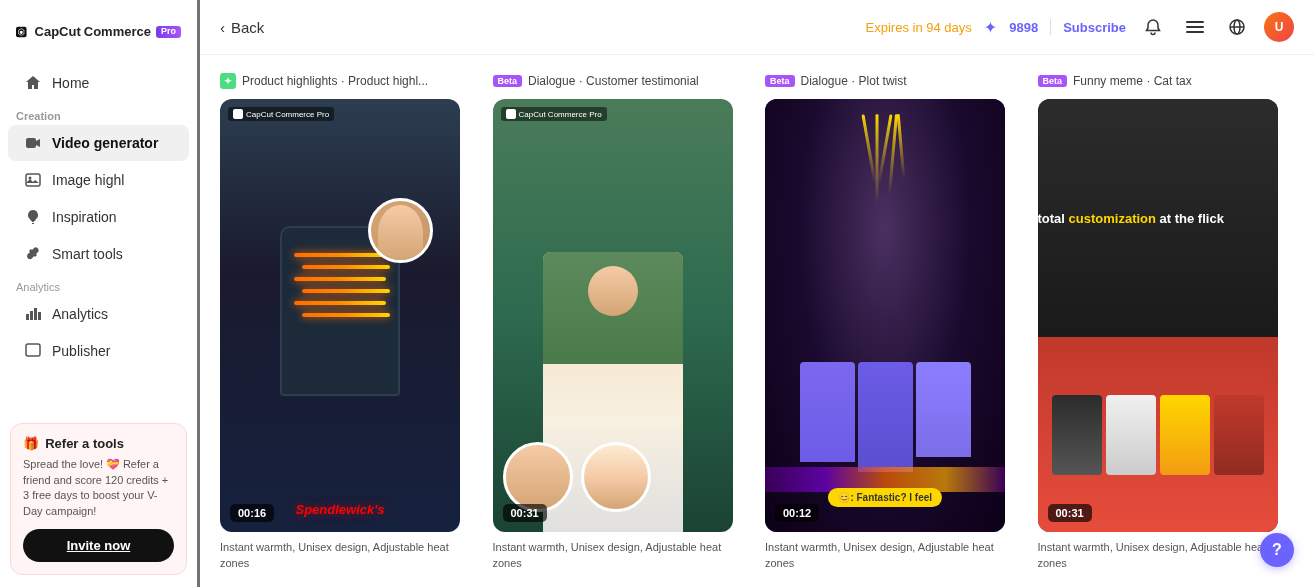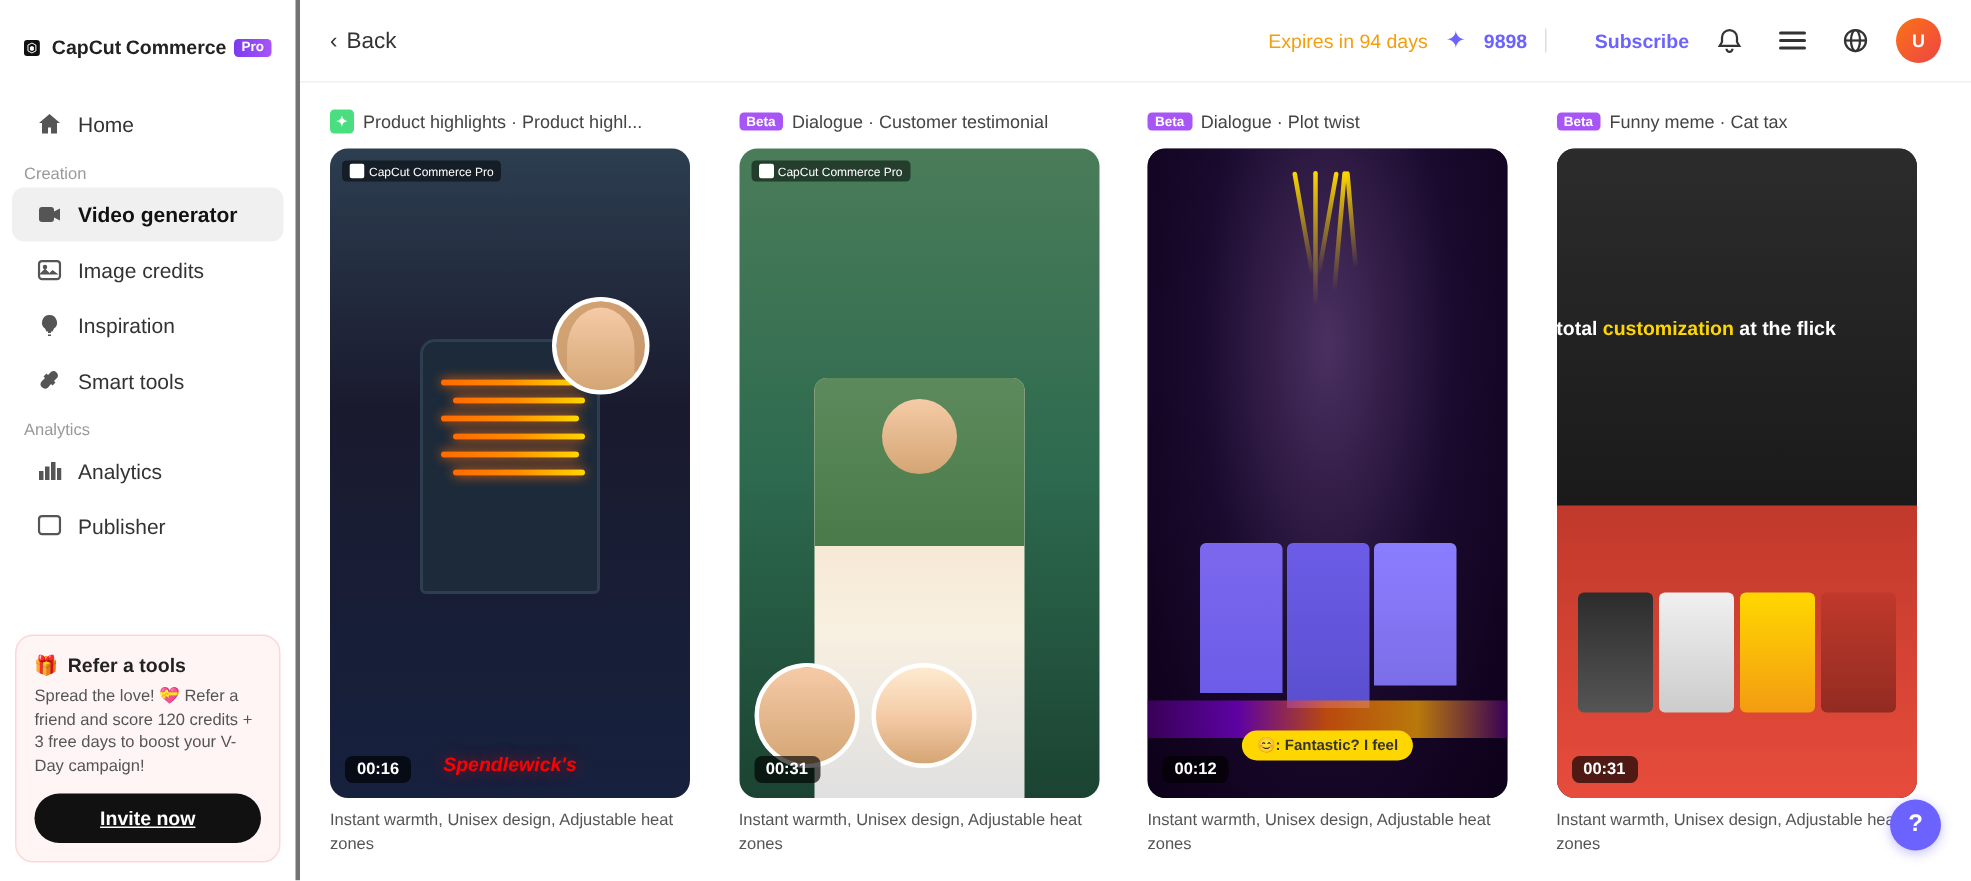--- a/index.html
+++ b/index.html
@@ -108,21 +108,21 @@
       align-items: center;
       gap: 4px;
       font-size: 13px;
       font-weight: 600;
       color: #6c63ff;
       background: none;
       border: none;
       cursor: pointer;
     }
     .divider-v { width: 1px; height: 16px; background: #ddd; }
-    .subscribe-btn { color: #6c63ff; font-size: 13px; font-weight: 600; background: none; border: none; cursor: pointer; margin-left: 20px; }
+    .subscribe-btn { color: #6c63ff; font-size: 13px; font-weight: 600; background: none; border: none; cursor: pointer; }
     .topbar-icon { width: 30px; height: 30px; display: flex; align-items: center; justify-content: center; cursor: pointer; border-radius: 50%; color: #333; }
     .avatar { width: 30px; height: 30px; border-radius: 50%; background: linear-gradient(135deg, #f97316, #ef4444); display: flex; align-items: center; justify-content: center; color: white; font-size: 12px; font-weight: 600; cursor: pointer; }
 
     
     .content {
       flex: 1;
       overflow-x: auto;
       overflow-y: hidden;
       padding: 16px 20px;
     }
@@ -363,39 +363,39 @@
 
   <nav class="sidebar-nav">
     <div class="nav-item">
       <span class="nav-icon">
         <svg width="16" height="16" viewBox="0 0 16 16" fill="currentColor">
             <path d="M8 1L1 7h2v7h4V10h2v4h4V7h2L8 1z"></path>
           </svg>
       </span>
       <span>Home</span>
     </div>
-    <div style="padding: 8px 16px 2px; font-size:11px; color:#999; font-weight:400;">Creation</div>
+    <div style="padding: 8px 16px 2px; font-size:11px; color:#999; font-weight:700;">Creation</div>
     <div class="nav-item active">
       <span class="nav-icon">
         <svg width="16" height="16" viewBox="0 0 16 16" fill="currentColor">
             <rect x="1" y="3" width="10" height="10" rx="2"></rect>
             <path d="M11 6l4-2v8l-4-2V6z"></path>
           </svg>
       </span>
       <span>Video generator</span>
     </div>
     <div class="nav-item">
       <span class="nav-icon">
         <svg width="16" height="16" viewBox="0 0 16 16" fill="currentColor">
             <rect x="1" y="2" width="14" height="12" rx="2" fill="none" stroke="currentColor" stroke-width="1.5"></rect>
             <circle cx="5" cy="6" r="1.5"></circle>
             <path d="M1 11l4-4 3 3 2-2 4 3"></path>
           </svg>
       </span>
-      <span>Image credits</span>
+      <span>Image highl</span>
     </div>
     <div class="nav-item">
       <span class="nav-icon">
         <svg width="16" height="16" viewBox="0 0 16 16" fill="currentColor">
             <path d="M8 1a5 5 0 0 1 3 9l-1 2H6l-1-2A5 5 0 0 1 8 1zm-1 11h2v1H7zm0 2h2v1H7z"></path>
           </svg>
       </span>
       <span>Inspiration</span>
     </div>
     <div class="nav-item">

